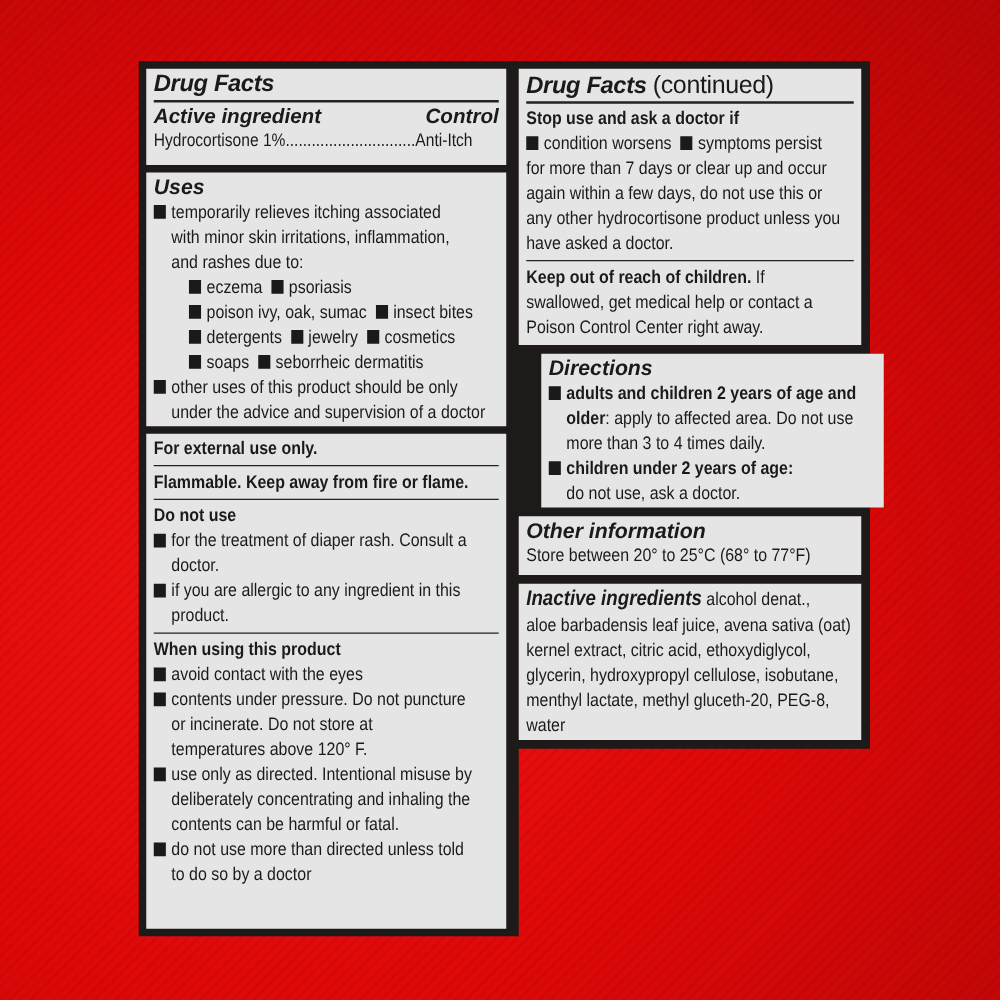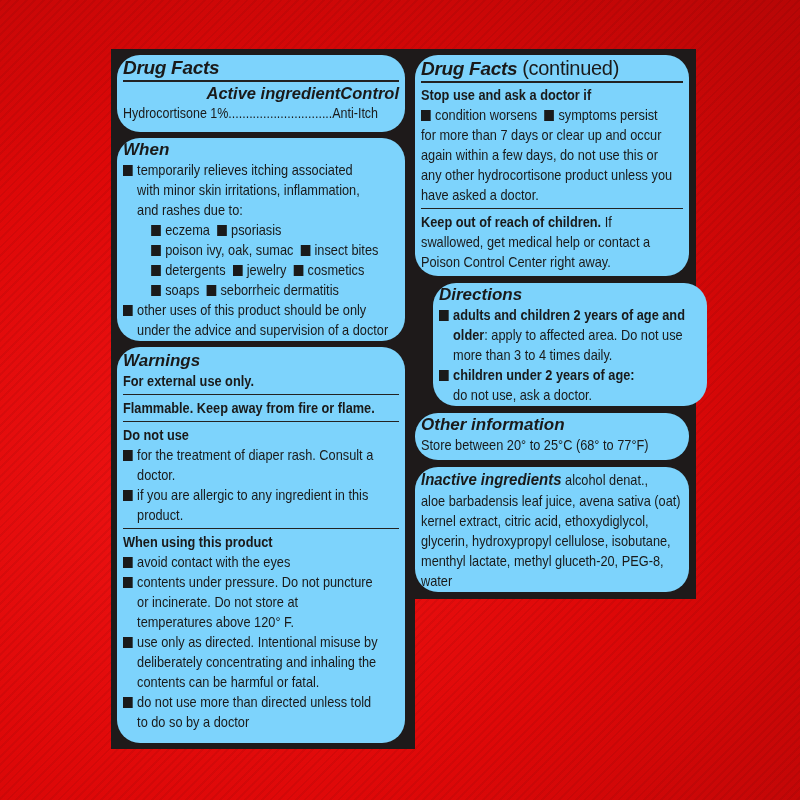--- a/index.html
+++ b/index.html
@@ -14,33 +14,33 @@
   }
   .frame-left {
     position: absolute; left: 111px; top: 49px; width: 304px; height: 700px;
     background: #1e1a1a;
   }
   .frame-right {
     position: absolute; left: 405px; top: 49px; width: 291px; height: 550px;
     background: #1e1a1a;
   }
   .panel {
-    position: absolute; background: #7dd3fc; box-sizing: border-box;
-    padding: 2px 6px 0 6px; overflow: hidden; border-radius: 23px;
+    position: absolute; background: #e5e5e5; box-sizing: border-box;
+    padding: 2px 6px 0 6px; overflow: hidden;
   }
   .title {
     font-weight: bold; font-style: italic; font-size: 19px; line-height: 22px;
     letter-spacing: -0.3px;
   }
   .title .plain { font-weight: normal; font-style: normal; font-size: 20px; }
   .hrule { border-top: 1px solid #222; margin: 1px 0 2px 0; }
   .hrule.thick { border-top: 2px solid #222; }
   .row { font-size: 14.5px; line-height: 20px; white-space: nowrap; transform: scaleX(0.88); transform-origin: 0 0; width: 114%; }
   .row.b { font-weight: bold; }
-  .sub-head { font-weight: bold; font-style: italic; font-size: 16.5px; line-height: 19px; display:flex; justify-content: flex-end; }
+  .sub-head { font-weight: bold; font-style: italic; font-size: 16.5px; line-height: 19px; display:flex; justify-content: space-between; }
   .bul { display: inline-block; width: 11px; height: 11px; background: #1a1a1a; margin-right: 5px; vertical-align: -1px; }
   .ind1 { padding-left: 16px; }
   .ind2 { padding-left: 32px; }
   .sec-title { font-weight: bold; font-style: italic; font-size: 17px; line-height: 20px; }
   .sep { border-top: 1.5px solid #222; margin: 3px 0 3px 0; }
 </style>
 </head>
 <body>
 
 <div class="frame-left"></div>
@@ -50,21 +50,21 @@
   <div class="title">Drug Facts</div>
   <div class="hrule thick"></div>
   <div class="sub-head">
     <span>Active ingredient</span>
     <span>Control</span>
   </div>
   <div class="row" style="transform:scaleX(0.86); width:116%;">Hydrocortisone 1%..............................Anti-Itch</div>
 </div>
 
 <div class="panel" style="left:117px; top:138px; width:288px; height:203px;">
-  <div class="sec-title">When</div>
+  <div class="sec-title">Uses</div>
   <div class="row"><span class="bul"></span><span>temporarily relieves itching associated</span></div>
   <div class="row ind1">with minor skin irritations, inflammation,</div>
   <div class="row ind1">and rashes due to:</div>
   <div class="row ind2">
     <span class="bul"></span><span>eczema</span>
     <span class="bul" style="margin-left:4px;"></span><span>psoriasis</span>
   </div>
   <div class="row ind2">
     <span class="bul"></span><span>poison ivy, oak, sumac</span>
     <span class="bul" style="margin-left:4px;"></span><span>insect bites</span>
@@ -76,21 +76,20 @@
   </div>
   <div class="row ind2">
     <span class="bul"></span><span>soaps</span>
     <span class="bul" style="margin-left:4px;"></span><span>seborrheic dermatitis</span>
   </div>
   <div class="row"><span class="bul"></span><span>other uses of this product should be only</span></div>
   <div class="row ind1">under the advice and supervision of a doctor</div>
 </div>
 
 <div class="panel" style="left:117px; top:347px; width:288px; height:396px;">
-  <div class="sec-title" style="margin-top:2px;">Warnings</div>
   <div class="row b">For external use only.</div>
   <div class="sep"></div>
   <div class="row b">Flammable. Keep away from fire or flame.</div>
   <div class="sep"></div>
   <div class="row b">Do not use</div>
   <div class="row"><span class="bul"></span><span>for the treatment of diaper rash. Consult a</span></div>
   <div class="row ind1">doctor.</div>
   <div class="row"><span class="bul"></span><span>if you are allergic to any ingredient in this</span></div>
   <div class="row ind1">product.</div>
   <div class="sep"></div>

